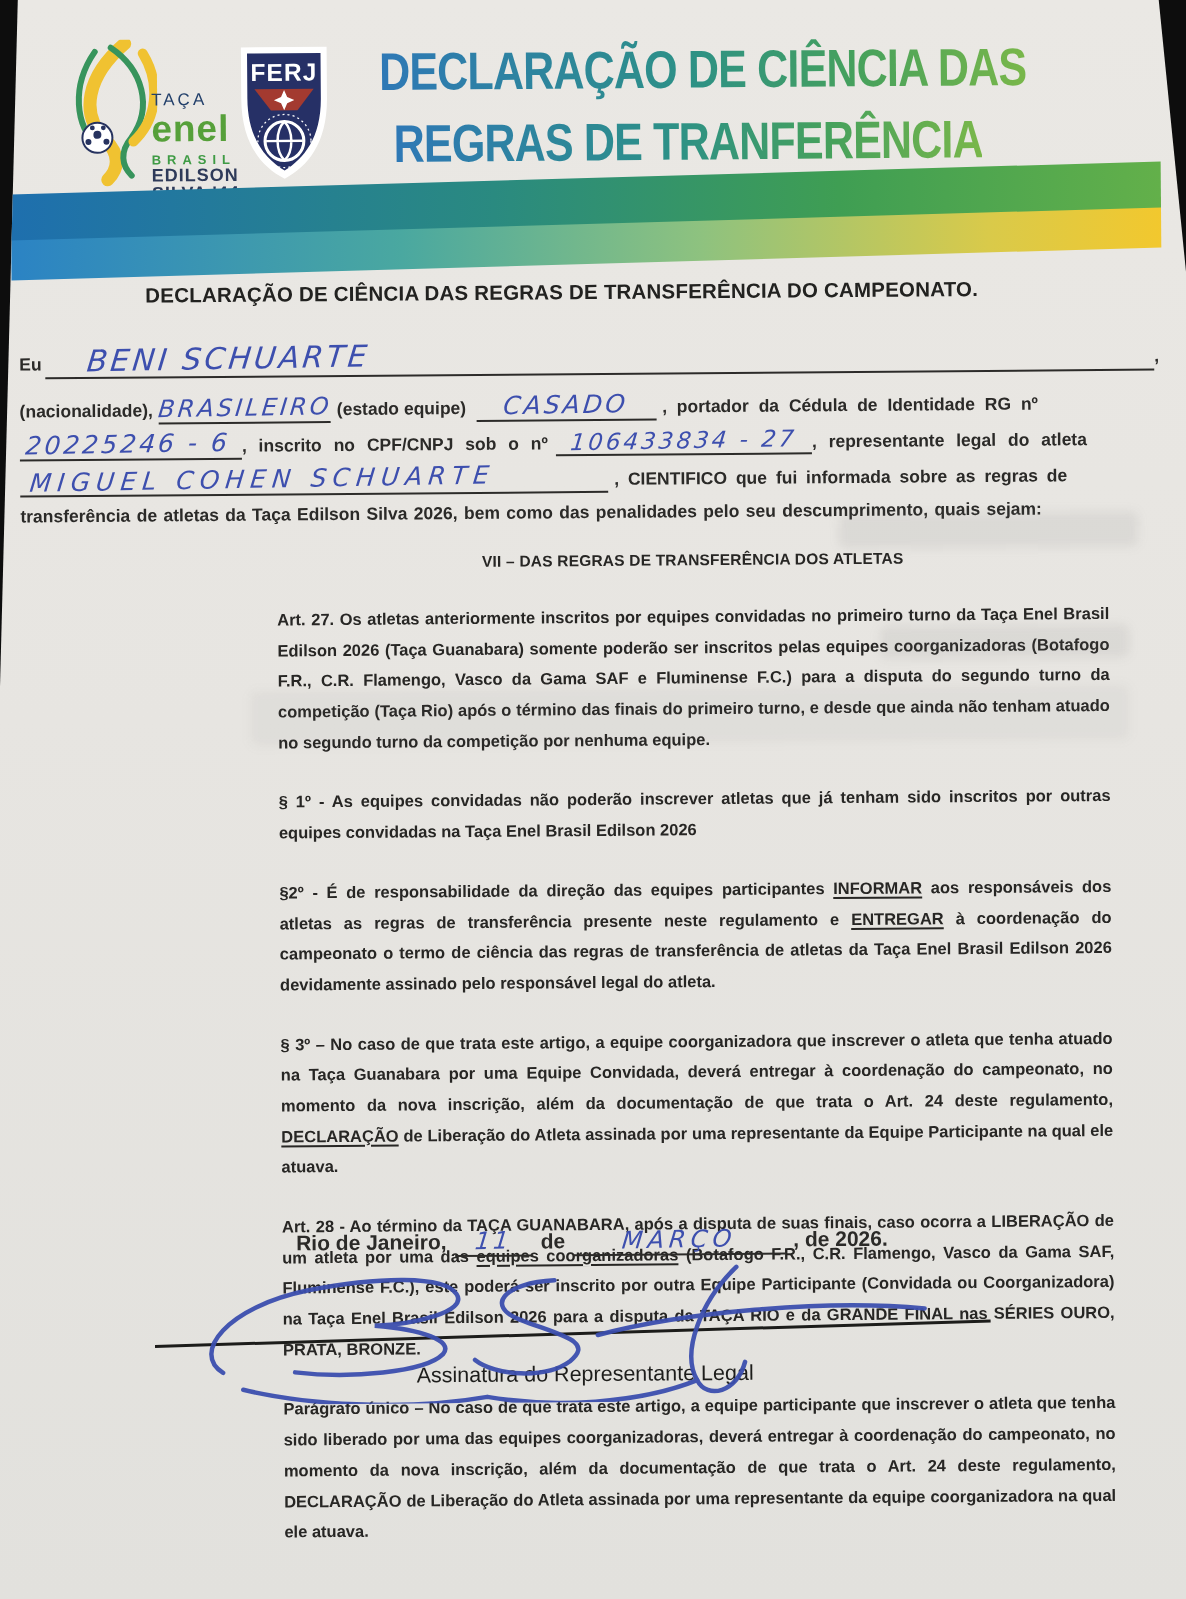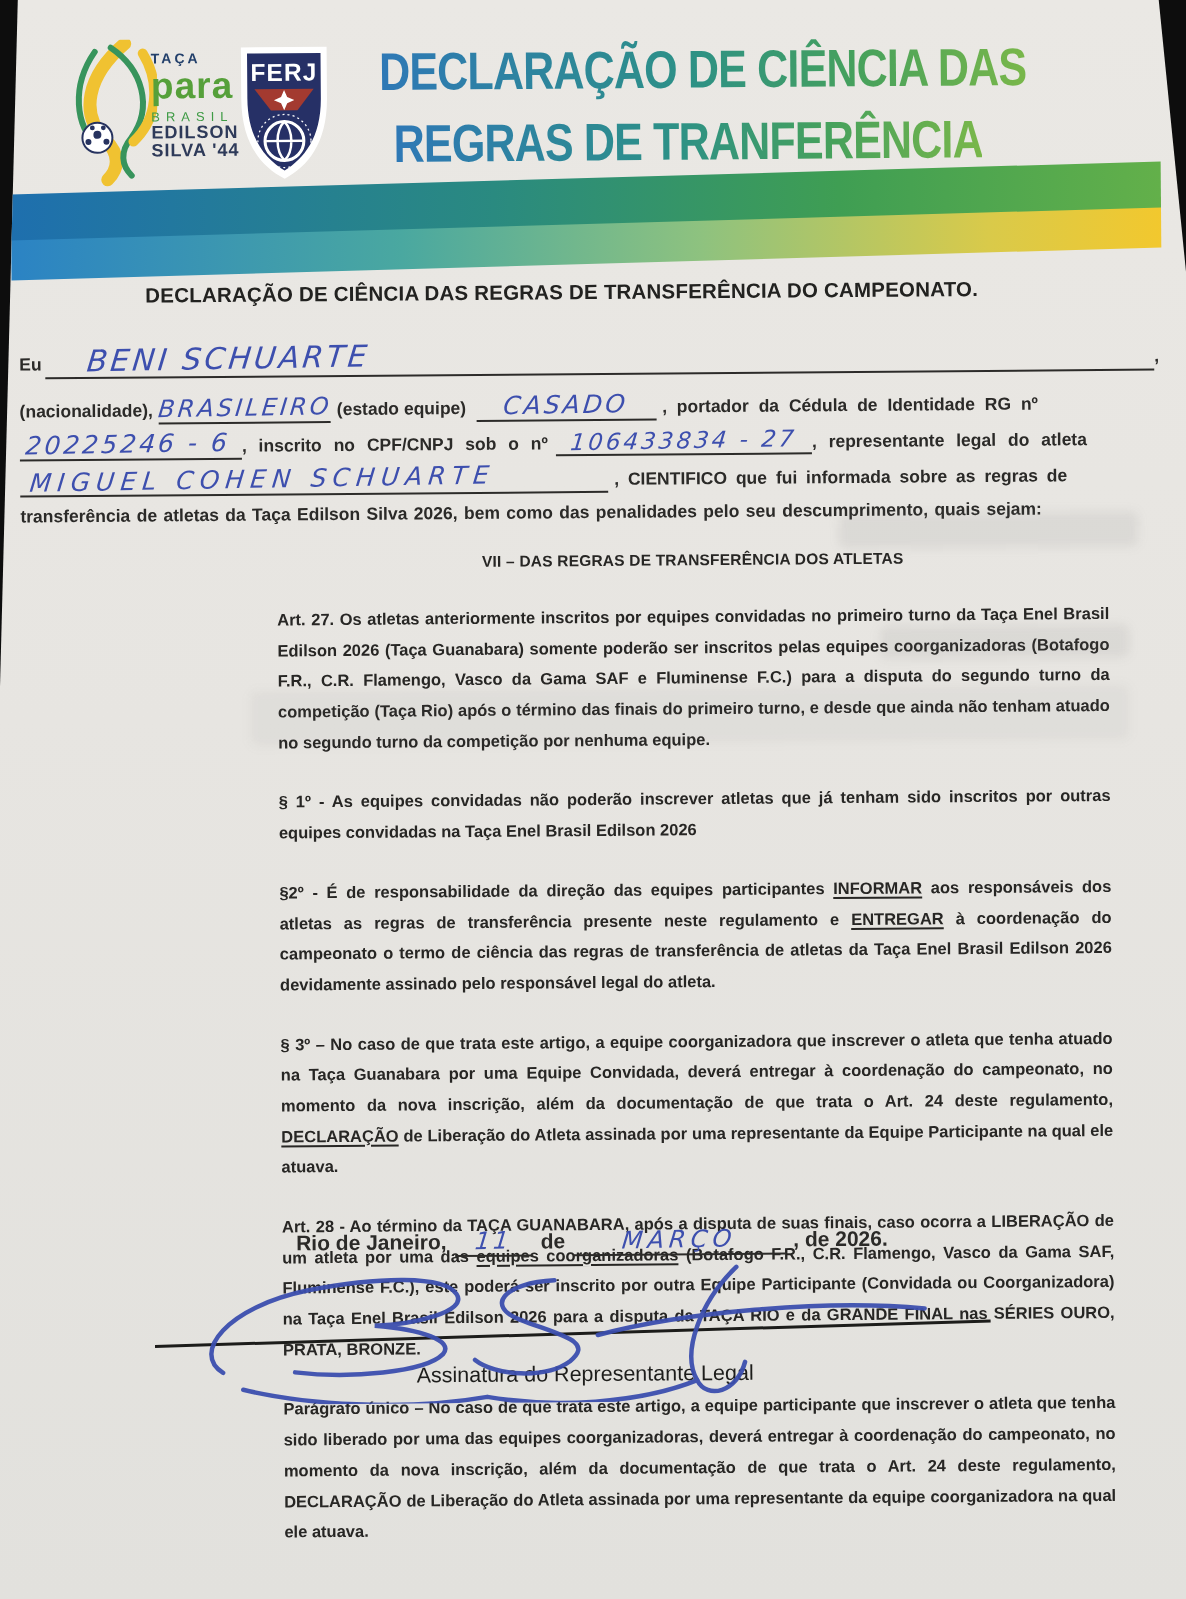--- a/index.html
+++ b/index.html
@@ -9,23 +9,23 @@
     position:absolute; inset:0;
     background:linear-gradient(180deg,#eae8e4 0%,#e7e5e1 45%,#e2e1dd 100%);
     clip-path:polygon(1.5% 0%, 97.7% 0%, 100% 17%, 100% 100%, 0% 100%, 0% 43%);
   }
   .content { position:absolute; inset:0; transform:rotate(-0.45deg); transform-origin:50% 45%; }
 
   
   .enel-logo { position:absolute; left:70px; top:36px; width:190px; height:150px; display:flex; }
   .enel-flames { width:92px; height:148px; }
   .enel-text { padding-top:12px; margin-left:-6px; line-height:1; }
-  .enel-taca { display:block; font-size:14px; font-weight:700; letter-spacing:3px; color:#23406b; }
+  .enel-taca { display:block; font-size:17px; font-weight:400; letter-spacing:3px; color:#23406b;margin-top:40px; }
   .enel-word { display:block; font-size:37px; font-weight:700; letter-spacing:1px; color:#56a03a; margin-top:2px; }
-  .enel-brasil { display:block; font-size:13px; font-weight:400; letter-spacing:6px; color:#3f9b45; margin-top:6px; }
+  .enel-brasil { display:block; font-size:13px; font-weight:700; letter-spacing:6px; color:#3f9b45; margin-top:6px; }
   .enel-edilson, .enel-silva { display:block; font-size:18px; font-weight:700; letter-spacing:1px; color:#2e3a59; margin-top:0; }
 
   .ferj-logo { position:absolute; left:240px; top:40px; width:98px; height:140px; }
 
   .doc-title { position:absolute; left:340px; top:40px; width:706px; text-align:center; line-height:60px; }
   .doc-title .line {
     display:inline-block; font-size:49px; font-weight:700; letter-spacing:-1px;
     transform:scaleX(0.88) scaleY(1.08);
     background:linear-gradient(90deg,#2e78b6 0%,#2d9186 48%,#46a15c 74%,#79b74a 100%);
     -webkit-background-clip:text; background-clip:text; color:transparent;
@@ -113,21 +113,21 @@
             <circle cx="32" cy="98" r="15" fill="#ffffff" stroke="#27335f" stroke-width="2"></circle>
             <circle cx="32" cy="95" r="4" fill="#27335f"></circle>
             <circle cx="23" cy="102" r="3" fill="#27335f"></circle>
             <circle cx="41" cy="102" r="3" fill="#27335f"></circle>
             <circle cx="27" cy="88" r="2.4" fill="#27335f"></circle>
             <circle cx="38" cy="88" r="2.4" fill="#27335f"></circle>
           </g>
         </svg>
         <div class="enel-text">
           <span class="enel-taca">TAÇA</span>
-          <span class="enel-word">para</span>
+          <span class="enel-word">enel</span>
           <span class="enel-brasil">BRASIL</span>
           <span class="enel-edilson">EDILSON</span>
           <span class="enel-silva">SILVA '44</span>
         </div>
       </div>
 
       <svg class="ferj-logo" viewBox="0 0 96 136">
         <path d="M6,4 H90 V54 C90,98 71,121 48,133 C25,121 6,98 6,54 Z" fill="#ffffff"></path>
         <path d="M12,10 H84 V54 C84,93 67,113 48,125 C29,113 12,93 12,54 Z" fill="#263066"></path>
         <text x="48" y="37" text-anchor="middle" font-family="Liberation Sans, sans-serif" font-size="24" font-weight="700" fill="#ffffff" letter-spacing="1">FERJ</text>

